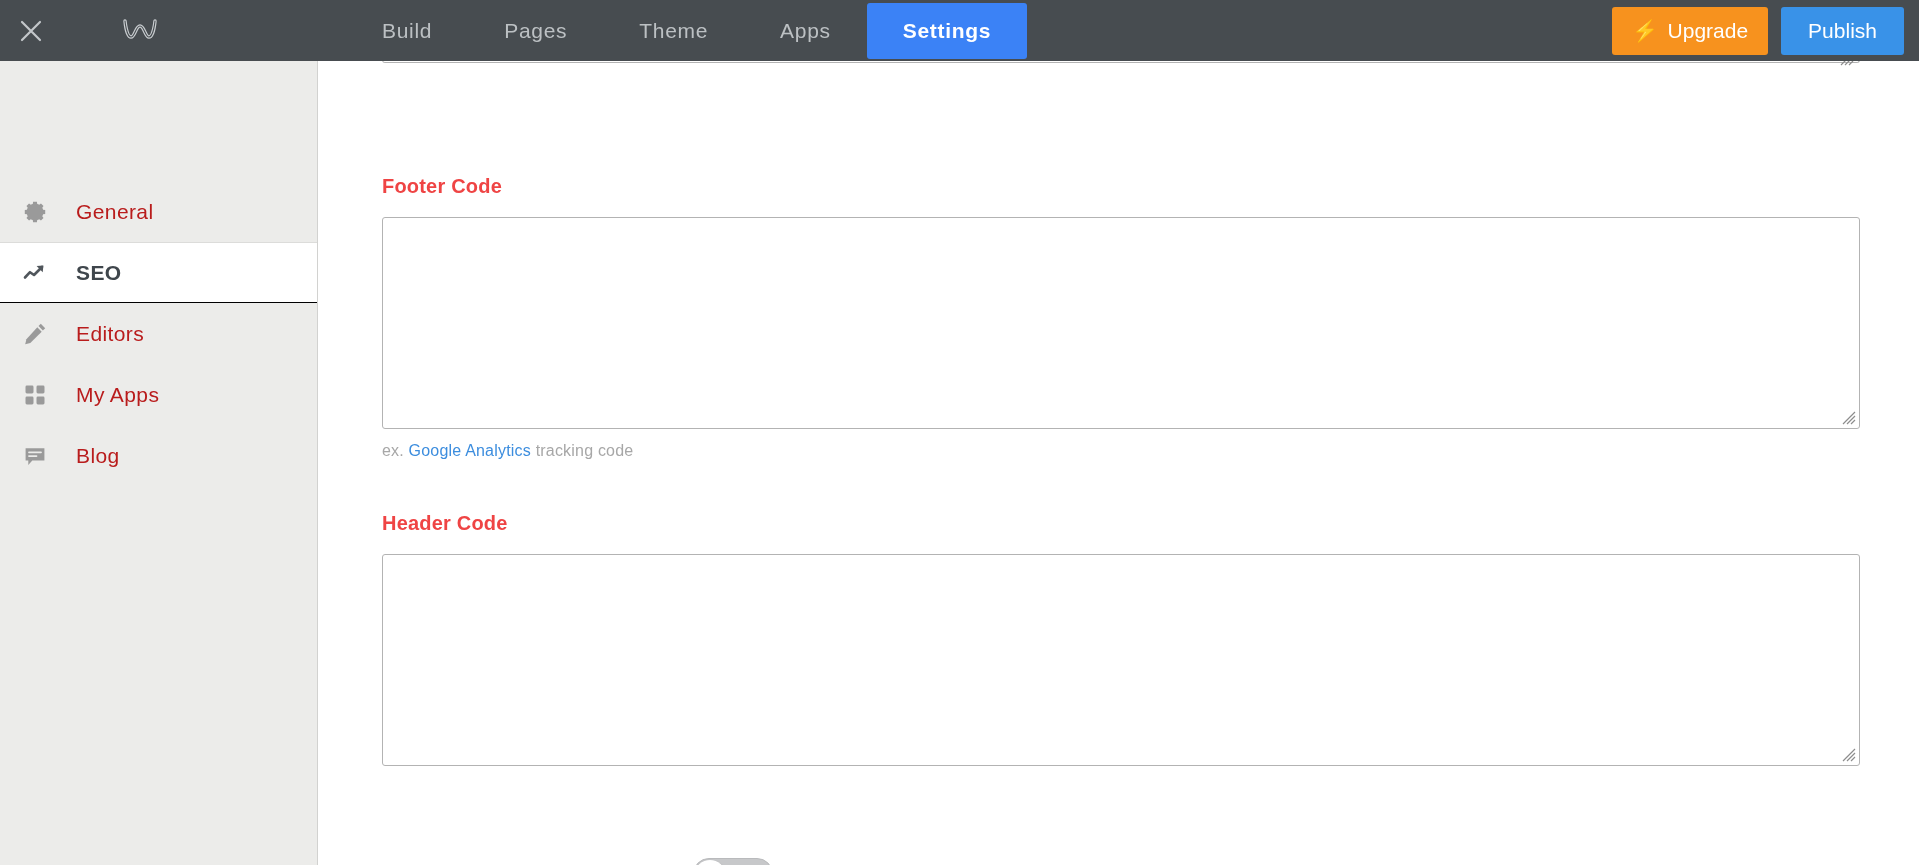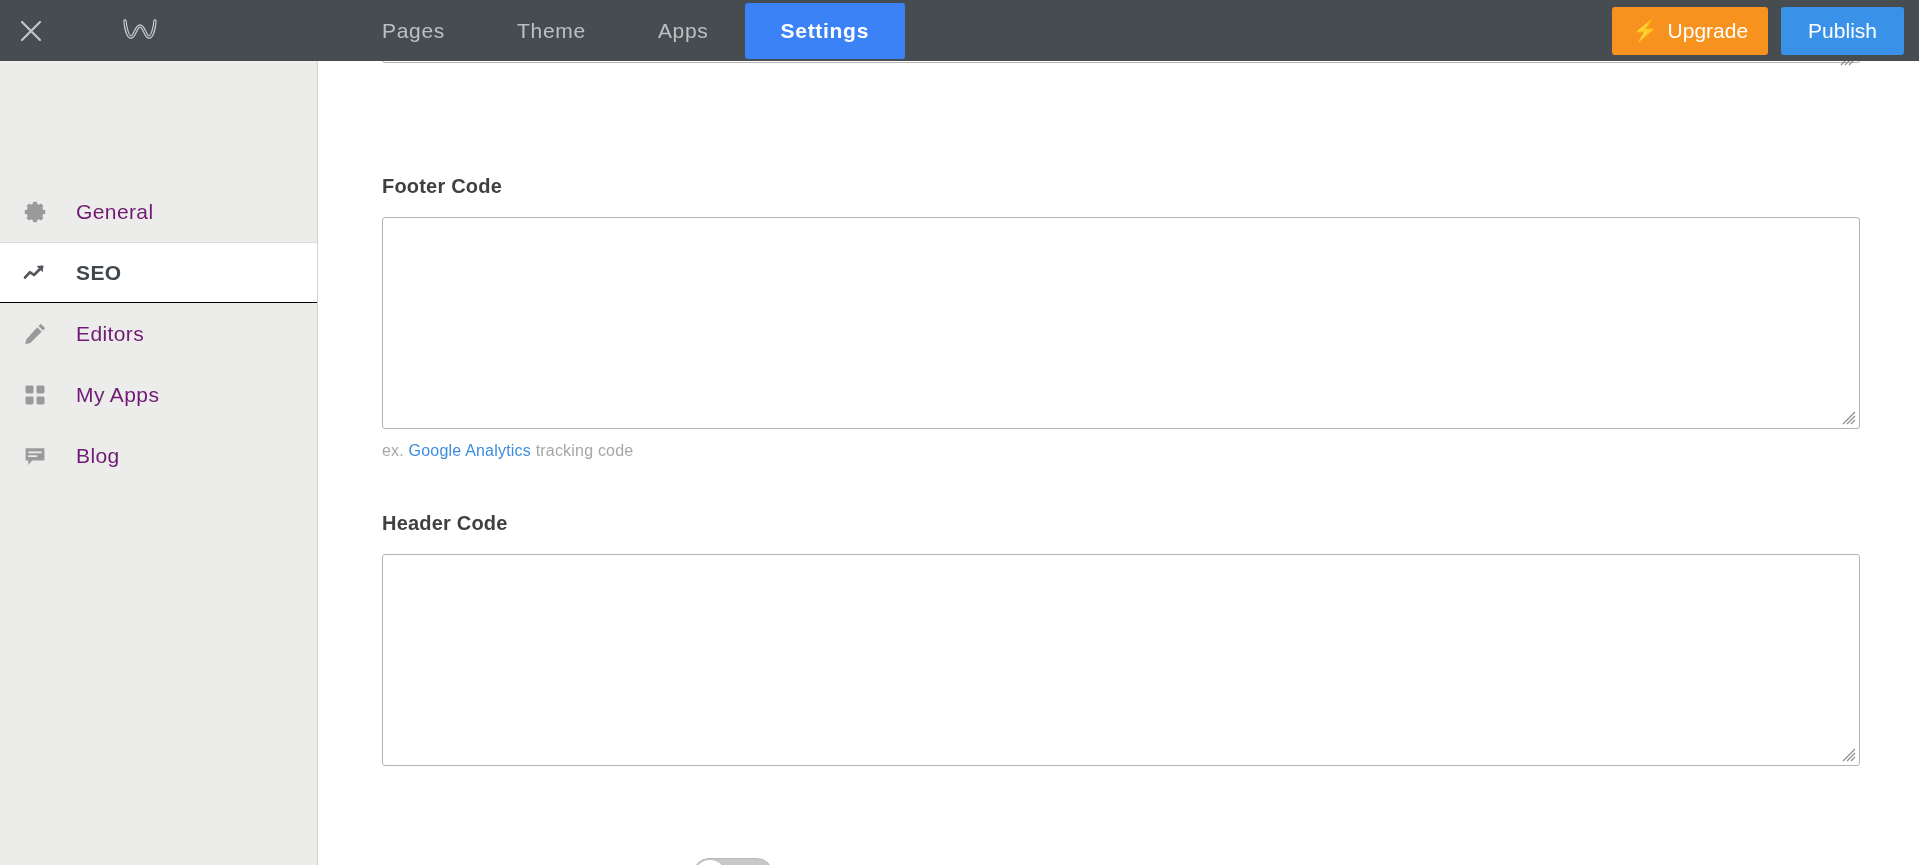--- a/index.html
+++ b/index.html
@@ -119,21 +119,21 @@
     height: 804px;
     background: #ececea;
     border-right: 1px solid #d2d2d0;
   }
   .side-item {
     height: 61px;
     display: flex;
     align-items: center;
     padding-left: 22px;
     cursor: pointer;
-    color: #701a75;
+    color: #b91c1c;
     font-size: 21px;
     letter-spacing: 0.4px;
   }
   .side-item:first-child { margin-top: 120px; }
   .side-item .s-icon {
     width: 44px;
     display: flex;
     align-items: center;
     justify-content: flex-start;
     flex: 0 0 44px;
@@ -177,21 +177,21 @@
     width: 14px;
     height: 14px;
     overflow: hidden;
   }
 
   .field-label {
     position: absolute;
     left: 63px;
     font-size: 20px;
     font-weight: bold;
-    color: #404040;
+    color: #ef4444;
     letter-spacing: 0.2px;
   }
   .ta-wrap {
     position: absolute;
     left: 63px;
     width: 1478px;
     border: 1px solid #b3b3b3;
     border-radius: 3px;
     background: #fff;
   }
@@ -291,20 +291,23 @@
     <span>
       <svg width="38" height="30" viewBox="0 0 38 30">
         <path d="M4 7 C4 7 5.5 23 10 23 C14 23 14.6 12 19 12 C23.4 12 24 23 28 23 C32.5 23 34 7 34 7" stroke="#c9cdd0" stroke-width="3.4" fill="none" stroke-linecap="round" stroke-linejoin="round"></path>
         <path d="M4 7 C4 7 5.5 23 10 23 C14 23 14.6 12 19 12 C23.4 12 24 23 28 23 C32.5 23 34 7 34 7" stroke="#474c50" stroke-width="1.1" fill="none" stroke-linecap="round" stroke-linejoin="round"></path>
       </svg>
     </span>
   </div>
 
   <div class="nav">
     <div class="nav-item">
+      <span>Build</span>
+    </div>
+    <div class="nav-item">
       <span>Pages</span>
     </div>
     <div class="nav-item">
       <span>Theme</span>
     </div>
     <div class="nav-item">
       <span>Apps</span>
     </div>
     <div class="nav-item active">
       <span>Settings</span>

